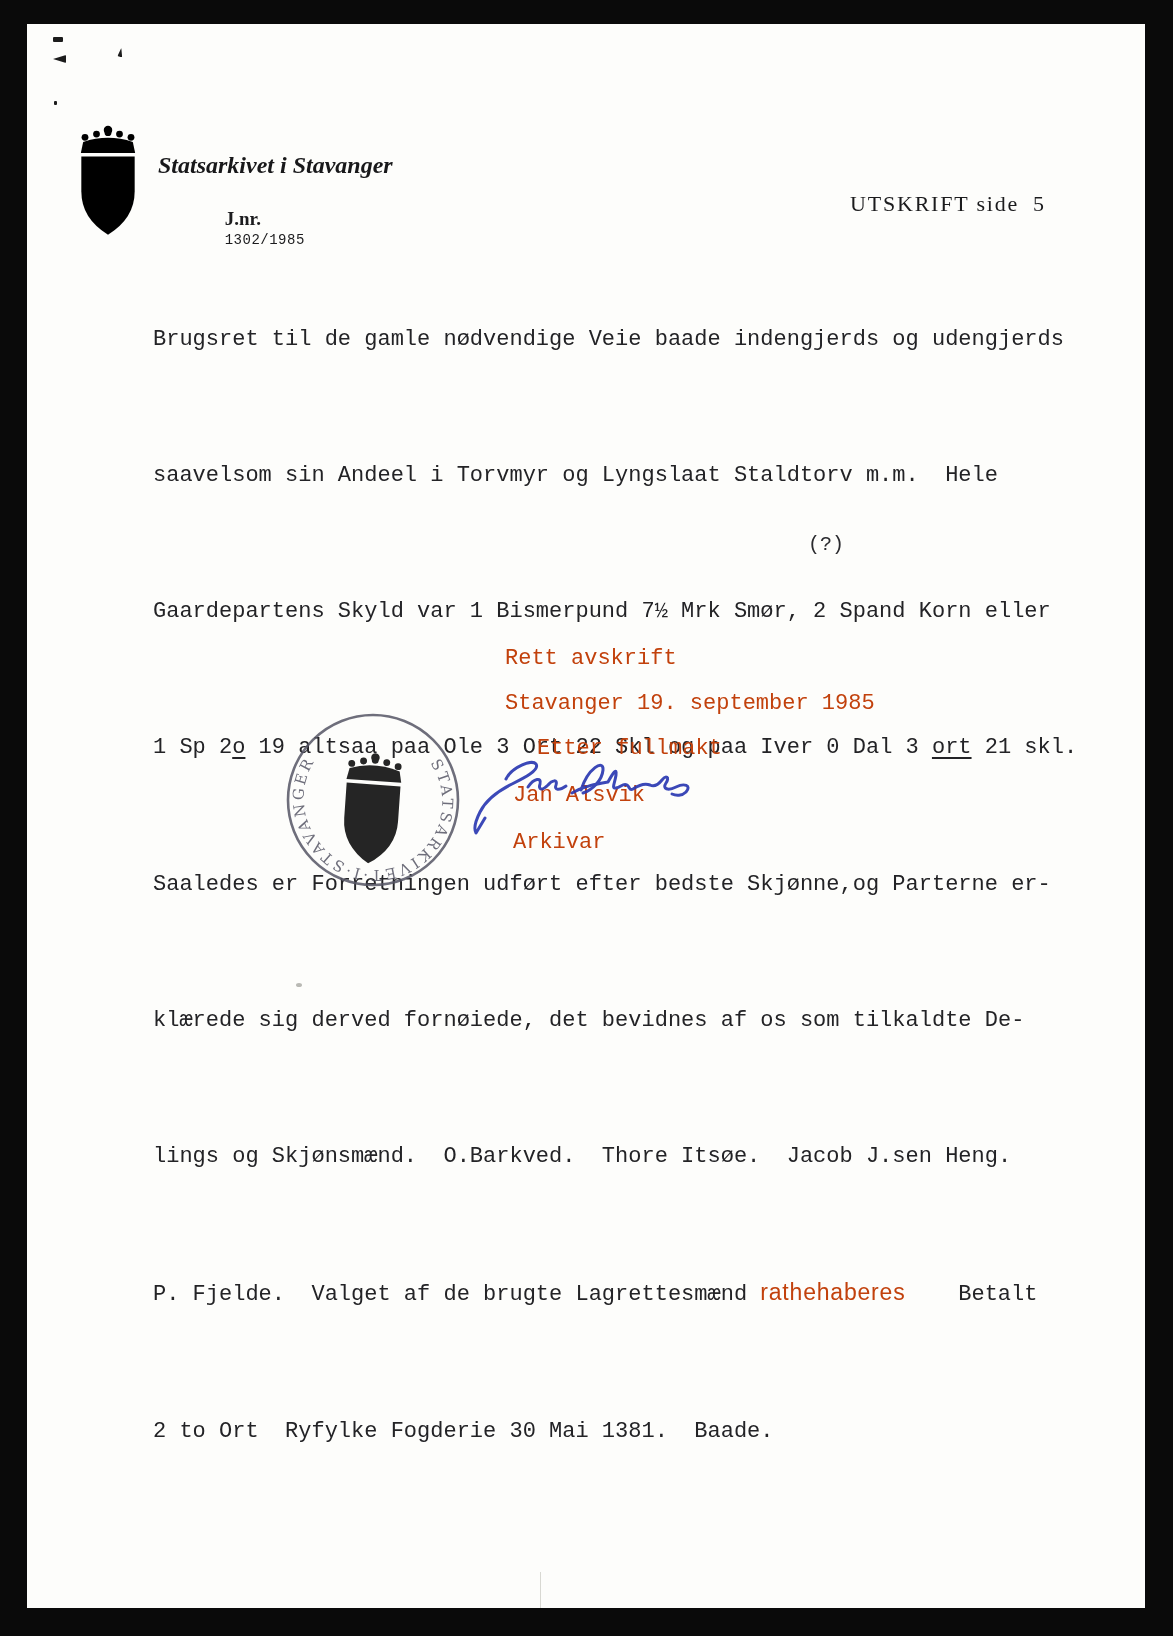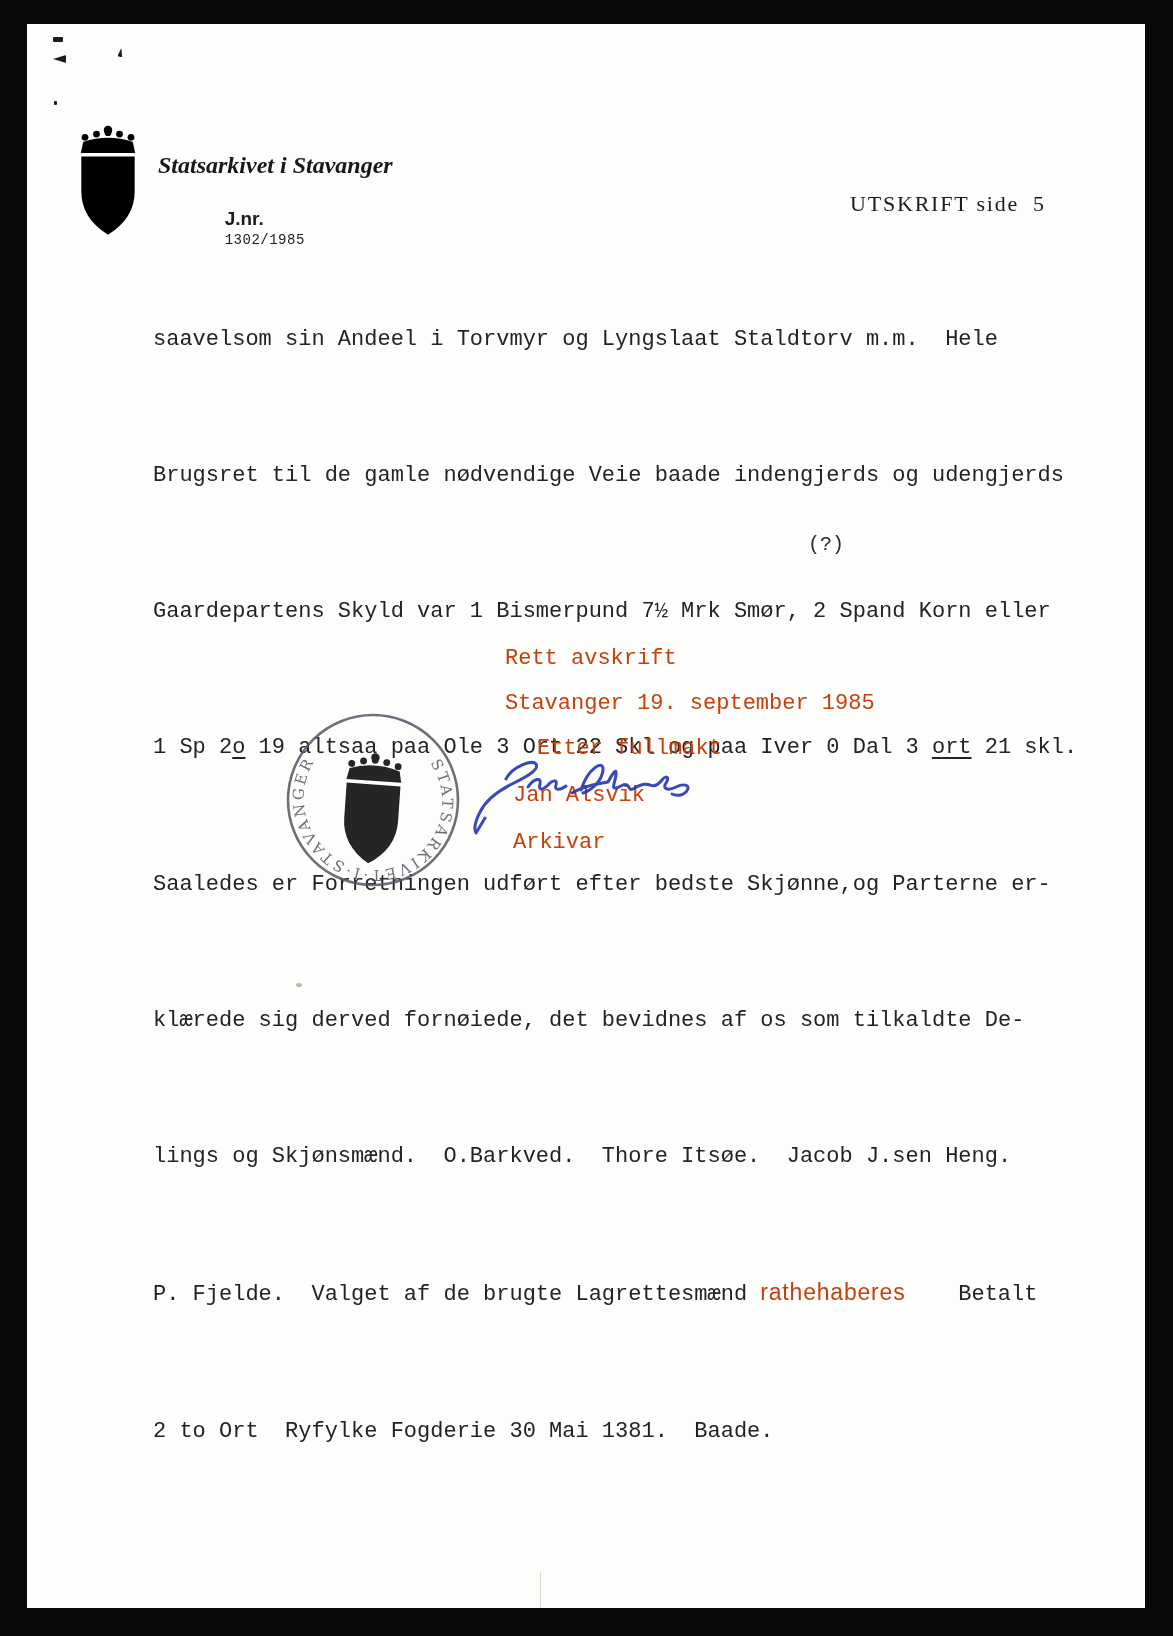--- a/index.html
+++ b/index.html
@@ -10,21 +10,21 @@
   .speck.tri{clip-path:polygon(0 50%,100% 0,100% 100%);}
   .speck.faint{background:#b9b9b4;border-radius:50%;}
   .fold{position:absolute;width:1px;background:#d8d8d2;}
 
   
   .logo{position:absolute;left:35px;top:86px;width:92px;height:130px;}
   .org-name{position:absolute;left:131px;top:128px;
      font-family:"Liberation Serif","DejaVu Serif",serif;font-style:italic;font-weight:bold;
      font-size:24px;color:#18181a;white-space:pre;}
   .jnr{position:absolute;left:171px;top:166px;color:#1c1c1e;white-space:pre;}
-  .jnr .lbl{font-family:Liberation Sans, sans-serif;font-weight:bold;font-size:19px;}
+  .jnr .lbl{font-family:Liberation Serif, serif;font-weight:bold;font-size:19px;}
   .jnr .num{font-family:Liberation Mono, monospace;font-size:14px;letter-spacing:.5px;}
   .utskrift{position:absolute;left:790px;top:141px;color:#1b1b1d;
      font-family:"Liberation Serif","DejaVu Serif",serif;font-weight:normal;font-size:22px;white-space:pre;}
   .utskrift .t{letter-spacing:1.8px;}
   .utskrift .p{margin-left:14px;}
 
   
   .bodytext{position:absolute;left:126px;top:202px;width:960px;
      font-family:"Liberation Mono","DejaVu Sans Mono",monospace;font-size:22px;
      color:#232326;line-height:45.4px;white-space:pre;}
@@ -96,22 +96,22 @@
     <div class="org-name">Statsarkivet i Stavanger</div>
     <div class="jnr">
       <span class="lbl">J.nr.</span>
       <span class="num">1302/1985</span>
     </div>
     <div class="utskrift">
       <span class="t">UTSKRIFT side</span><span class="p">5</span>
     </div>
 
     <div class="bodytext">
+      <div>Brugsret til de gamle nødvendige Veie baade indengjerds og udengjerds</div>
       <div>saavelsom sin Andeel i Torvmyr og Lyngslaat Staldtorv m.m.  Hele</div>
-      <div>Brugsret til de gamle nødvendige Veie baade indengjerds og udengjerds</div>
       <div>Gaardepartens Skyld var 1 Bismerpund 7½ Mrk Smør, 2 Spand Korn eller</div>
       <div><span>1 Sp 2</span><span class="u">o</span><span> 19 altsaa paa Ole 3 Ort 22 Skl og paa Iver 0 Dal 3 </span><span class="u">ort</span><span> 21 skl.</span></div>
       <div>Saaledes er Forretningen udført efter bedste Skjønne,og Parterne er-</div>
       <div>klærede sig derved fornøiede, det bevidnes af os som tilkaldte De-</div>
       <div>lings og Skjønsmænd.  O.Barkved.  Thore Itsøe.  Jacob J.sen Heng.</div>
       <div><span>P. Fjelde.  Valget af de brugte Lagrettesmænd </span><span class="inserted">rathehaberes</span><span>    Betalt</span></div>
       <div>2 to Ort  Ryfylke Fogderie 30 Mai 1381.  Baade.</div>
     </div>
     <div class="annot">(?)</div>
 

